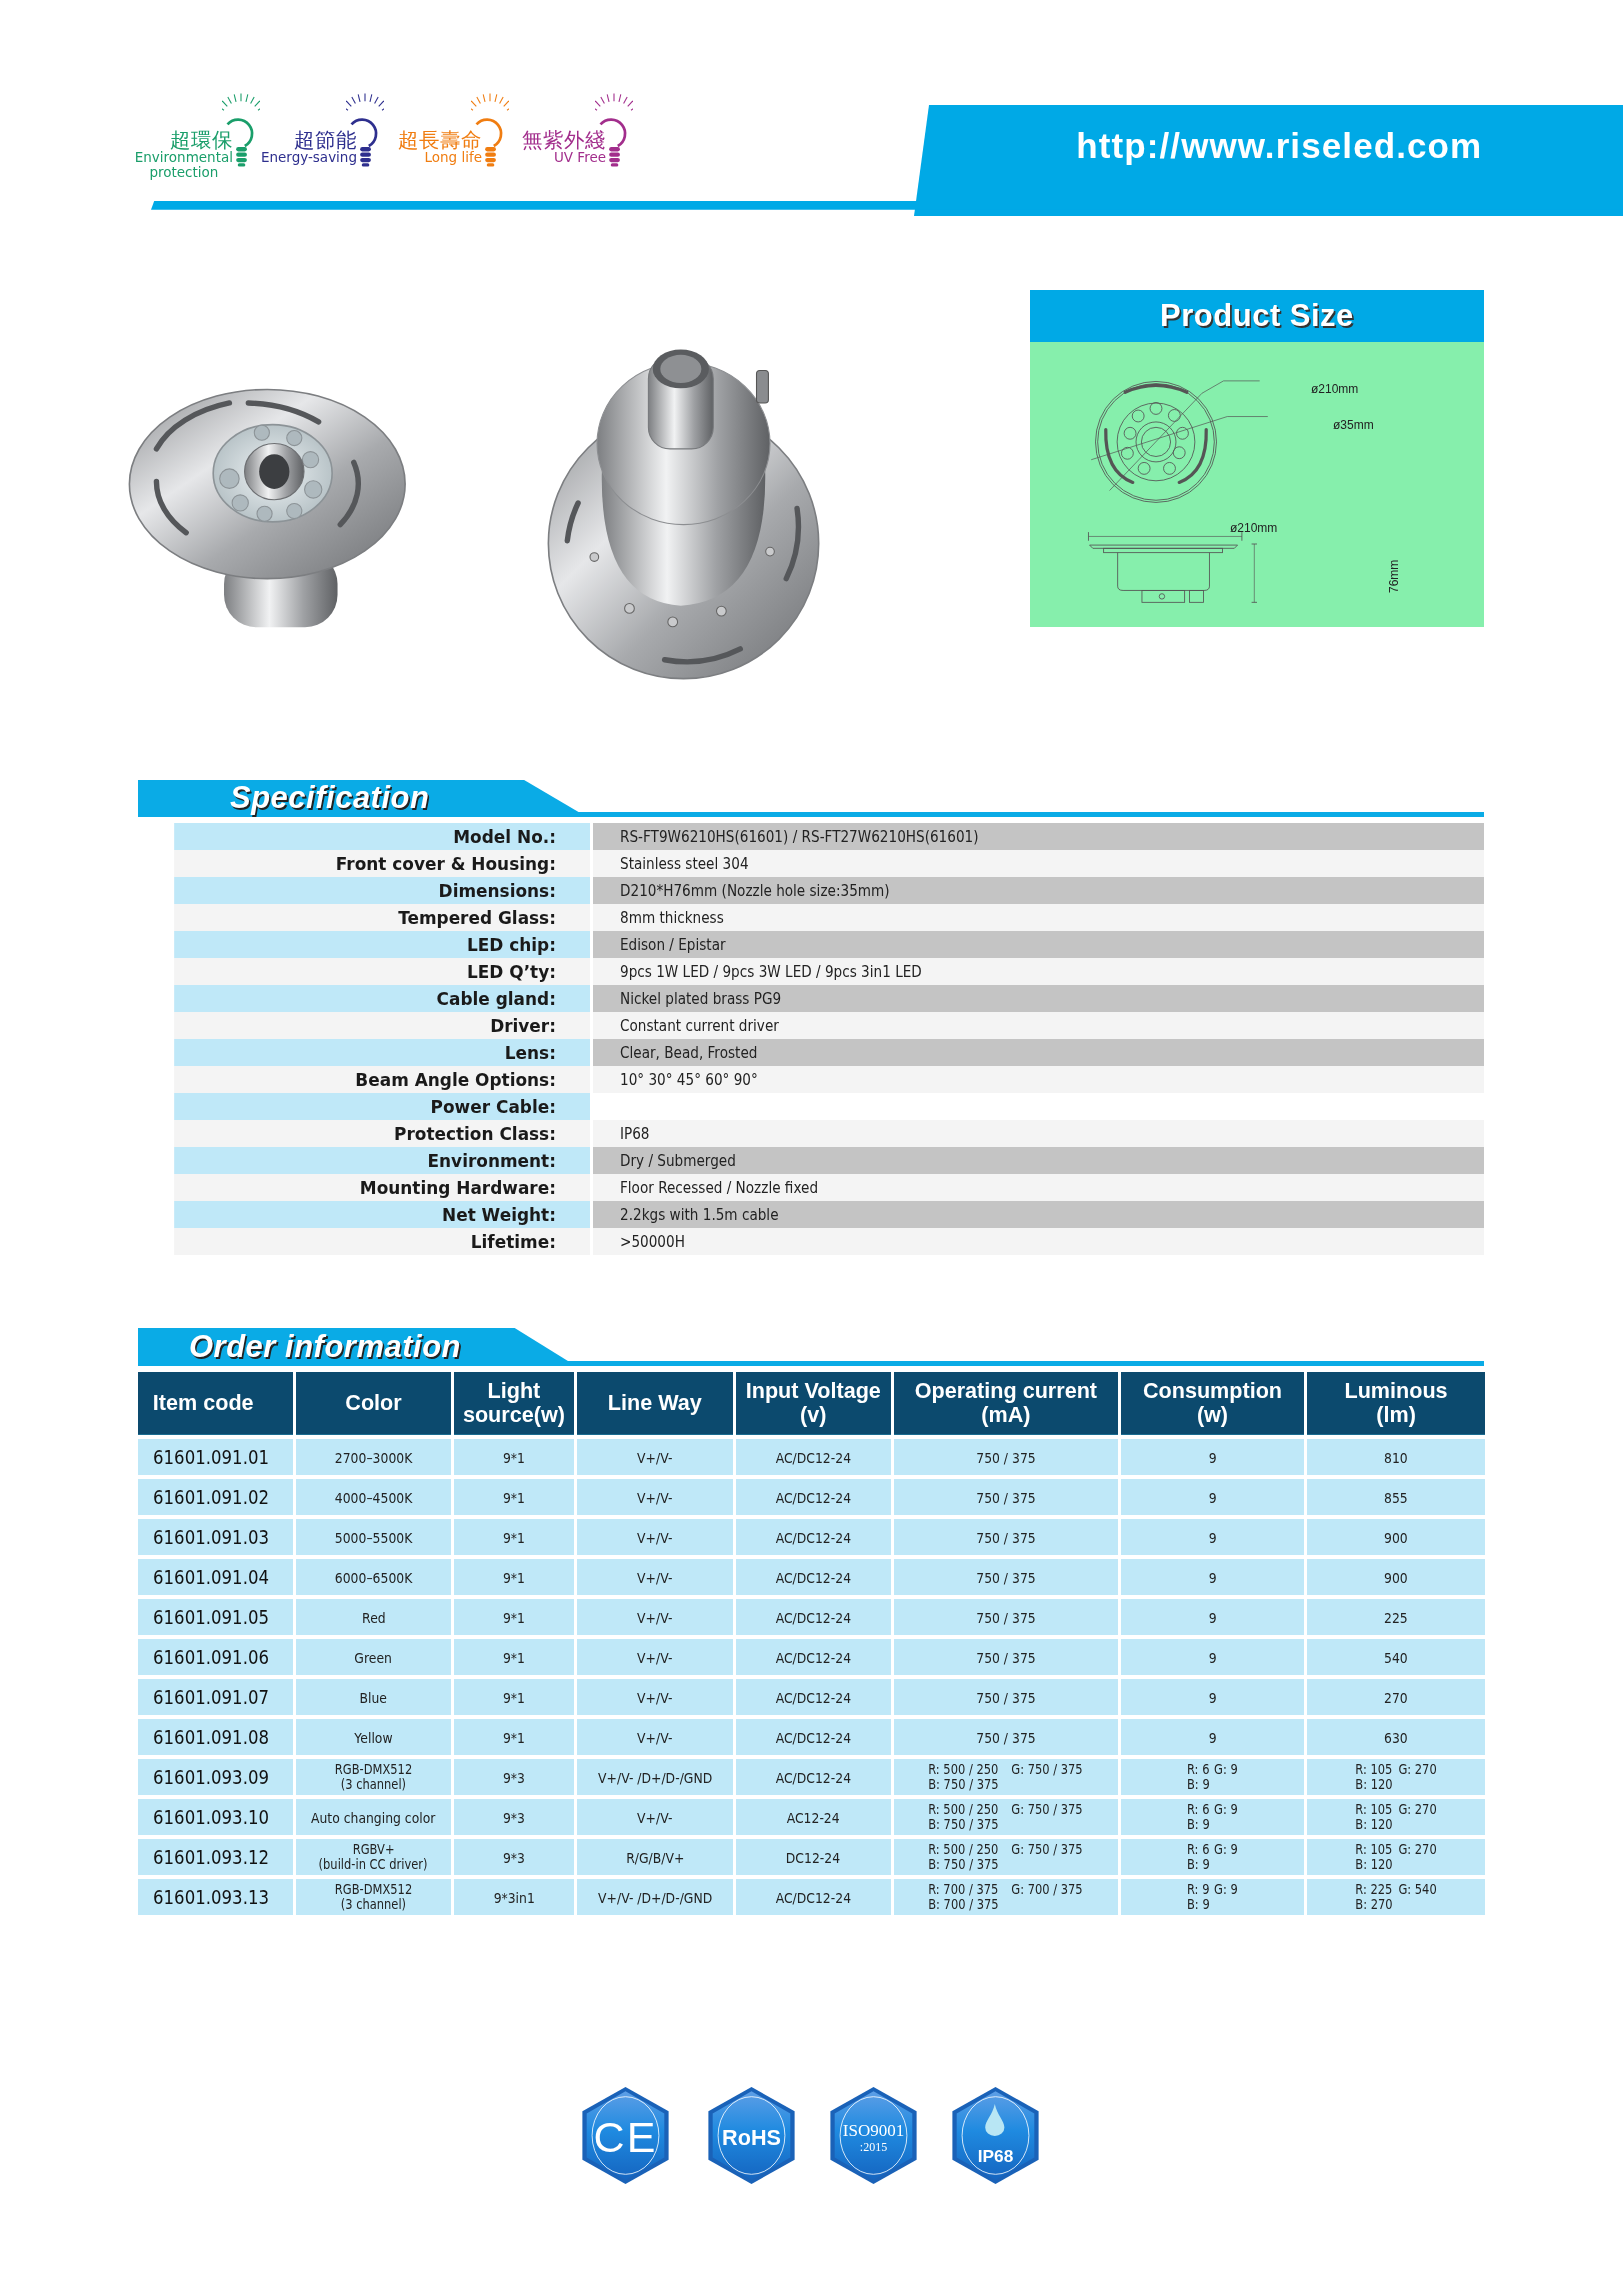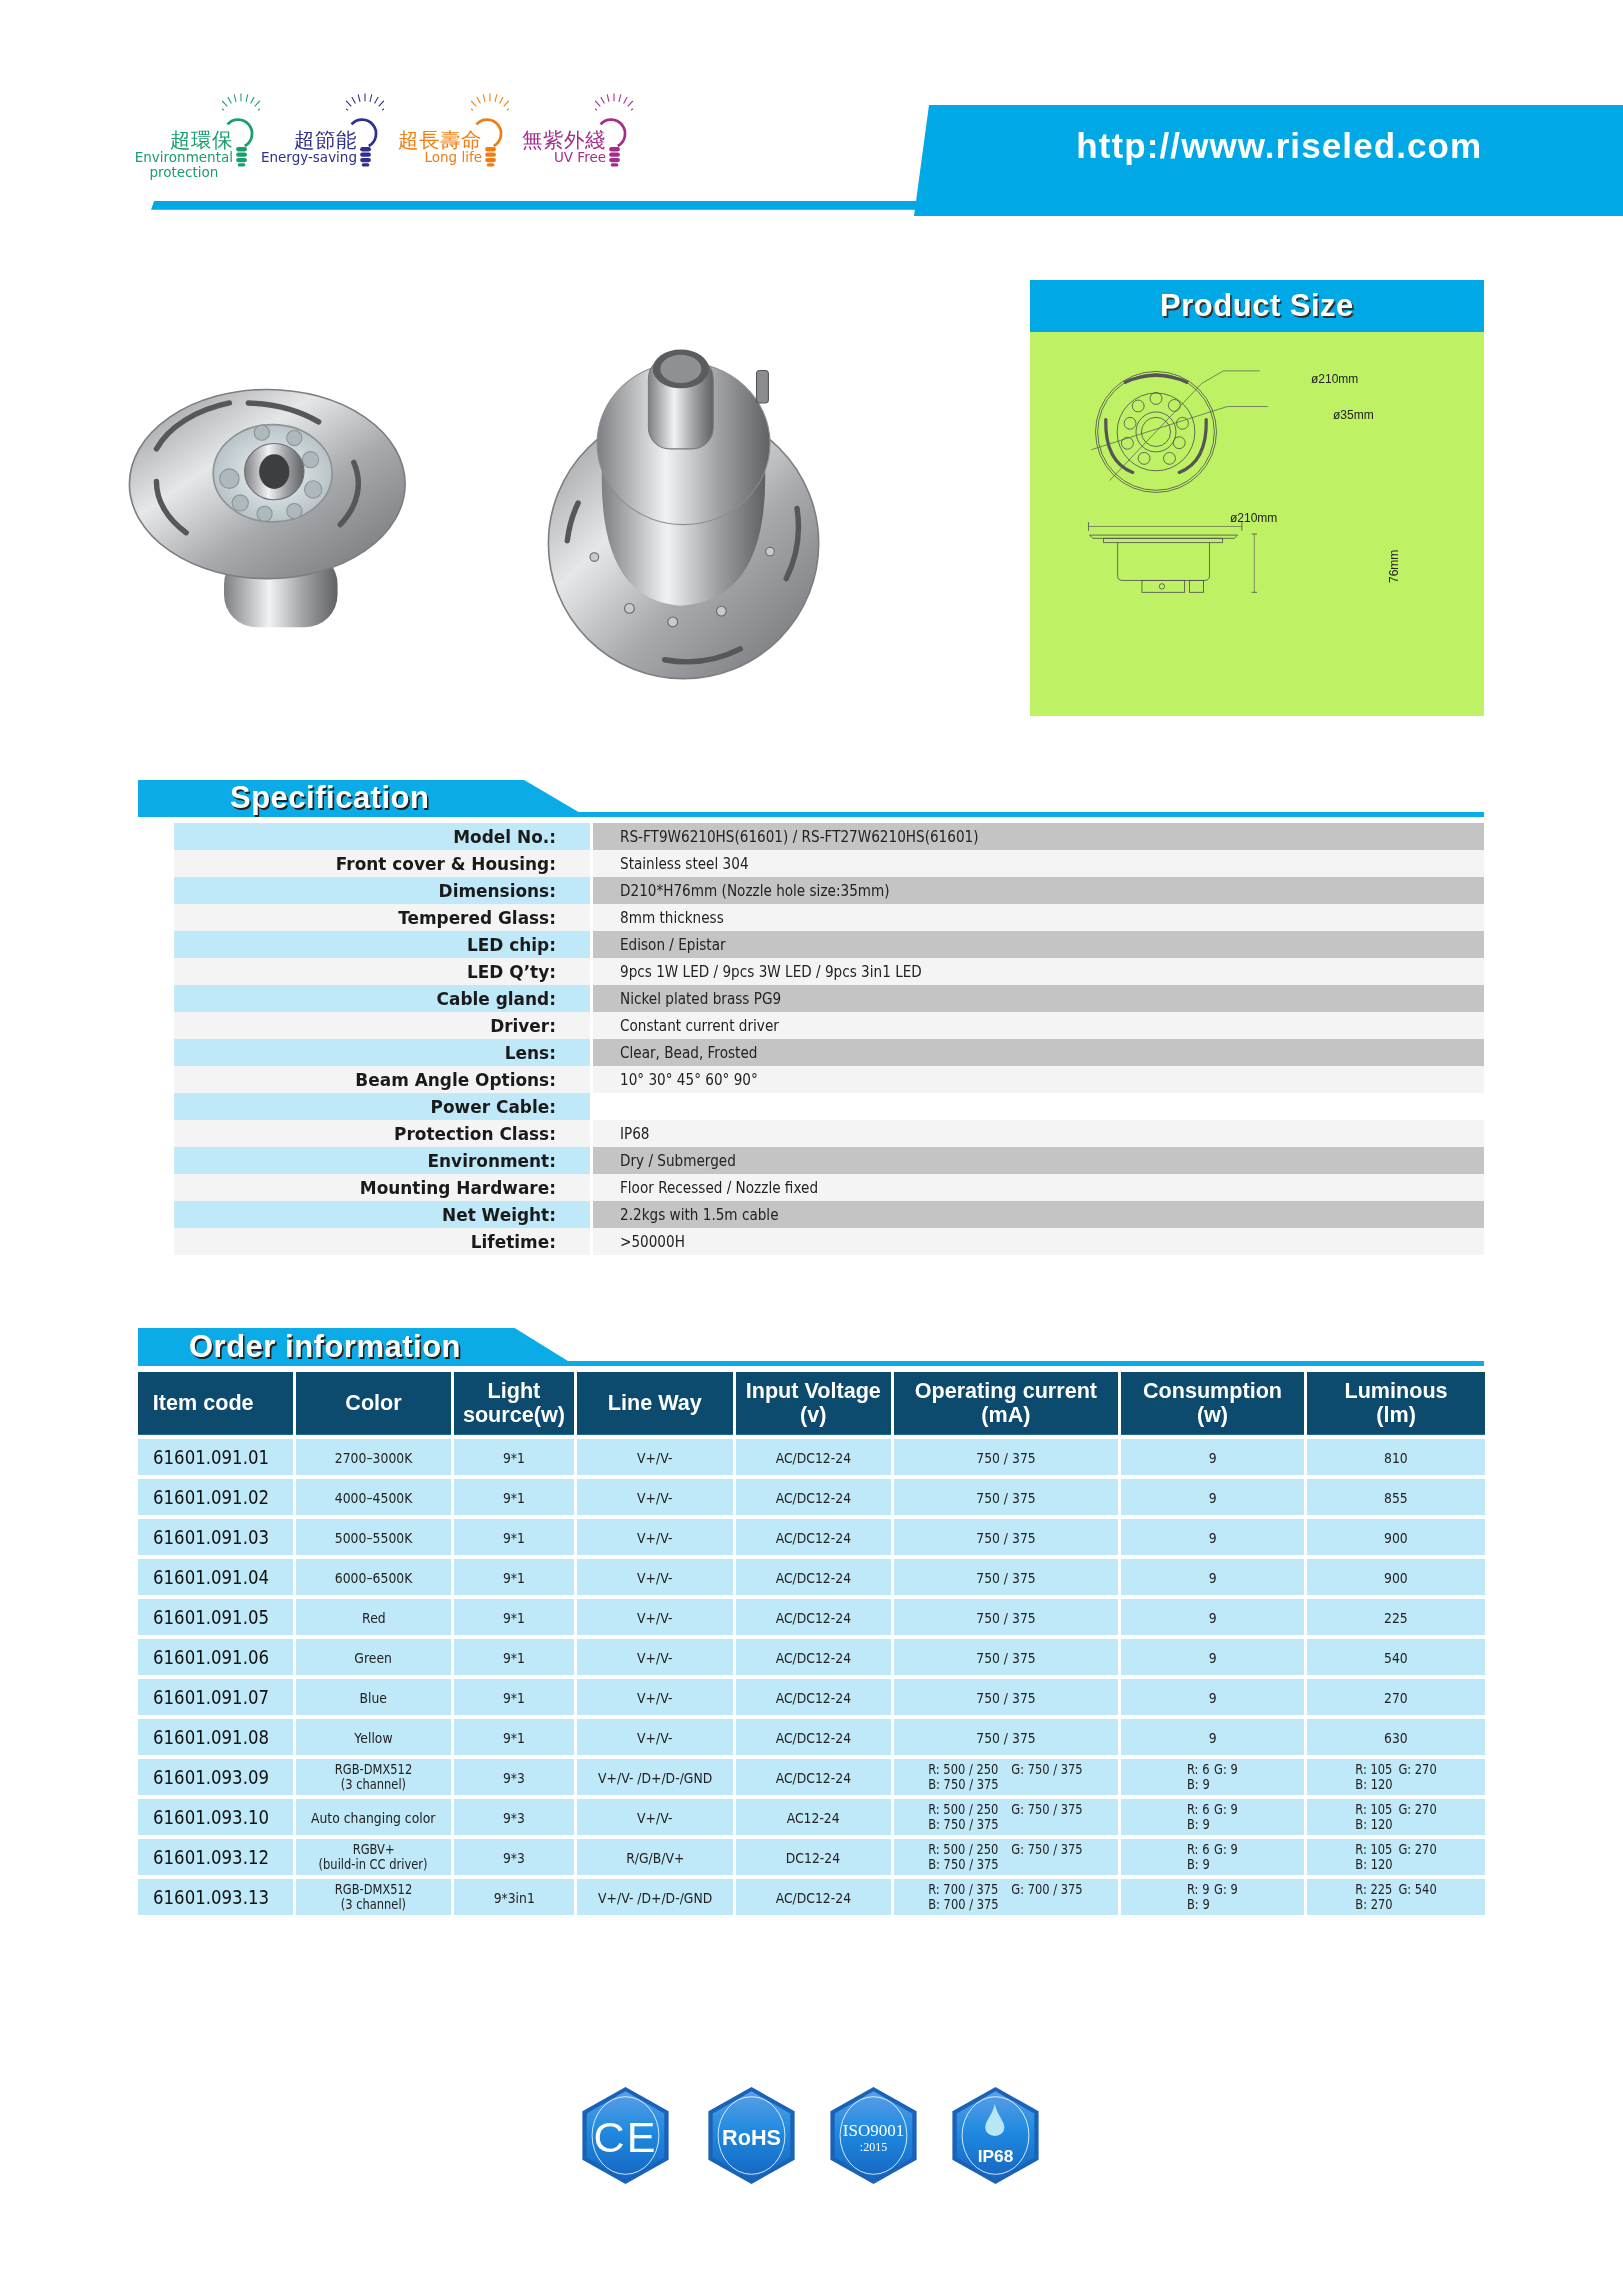--- a/index.html
+++ b/index.html
@@ -12,31 +12,31 @@
   .feature .en { position:absolute; right:38px; top:58px; font-size:13.5px; line-height:14.6px; text-align:center; white-space:nowrap; font-family:"DejaVu Sans", sans-serif; }
 
   .url-banner { position:absolute; left:914px; top:105px; width:709px; height:111px; background:#00a9e6; clip-path:polygon(15px 0, 100% 0, 100% 100%, 0 100%); }
   .url-text { position:absolute; left:0; width:100%; top:20.5px; text-align:center; color:#fff; font-weight:bold; font-size:35px; letter-spacing:1.1px; padding-left:21.6px; box-sizing:border-box; }
   .top-stripe { position:absolute; left:151px; top:201px; width:1472px; height:8.7px; background:#00a9e6; clip-path:polygon(3.2px 0, 100% 0, 100% 100%, 0 100%); }
 
   
   .photos { position:absolute; left:124px; top:346px; width:892px; height:368px; }
 
   
-  .size-box { position:absolute; left:1030px; top:280px; width:454px; height:436px; background:#bef264; }
+  .size-box { position:absolute; left:1030px; top:290px; width:454px; height:337px; background:#86efac; }
   .size-head { position:absolute; left:0; top:0; width:100%; height:52px; background:#00a9e6; }
   .size-title { position:absolute; width:100%; top:7.6px; text-align:center; color:#fff; font-weight:bold; font-size:31px; text-shadow:1.6px 1.6px 0 #333; letter-spacing:0.5px; }
   .size-drawing { position:absolute; left:0; top:52px; width:454px; height:377px; }
   .dim-label { position:absolute; font-size:12px; color:#222; font-family:"Liberation Sans", sans-serif; }
 
   
   .section-bar { position:absolute; left:138px; width:1346px; }
   .section-bar .tab { position:absolute; left:0; top:0; height:100%; background:#0aabe6; clip-path:polygon(0 0, 86% 0, 100% 100%, 0 100%); }
   .section-bar .line { position:absolute; left:0; right:0; bottom:0; height:5.4px; background:#0aabe6; }
-  .section-bar .title { position:absolute; color:#fff; font-weight:bold; font-size:31px; text-shadow:1.6px 1.6px 0 #222; font-family:"Liberation Sans", sans-serif; letter-spacing:0.5px; }
+  .section-bar .title { position:absolute; color:#fff; font-weight:bold; font-size:31px; text-shadow:1.6px 1.6px 0 #222; font-family:"Liberation Sans", sans-serif; letter-spacing:0.5px;font-style:italic; }
 
   
   .spec { position:absolute; left:138px; top:823px; width:1346px; }
   .spec-row { display:flex; height:27px; }
   .spec-label { width:452px; box-sizing:border-box; padding-right:37px; text-align:right; font-weight:bold; font-size:18.4px; line-height:27px; font-family:"DejaVu Sans", sans-serif; transform:scaleX(0.92); transform-origin:right; }
   .spec-gap { width:2.7px; background:#fff; }
   .spec-value { flex:1; box-sizing:border-box; padding-left:27px; font-size:16px; line-height:27px; color:#222; font-family:"DejaVu Sans", sans-serif; }
   .spec-row.odd .spec-label { background:#bfe8f8; }
   .spec-row.odd .spec-value { background:#c4c4c4; }
   .spec-row.even .spec-label, .spec-row.even .spec-value { background:#f4f4f4; }

